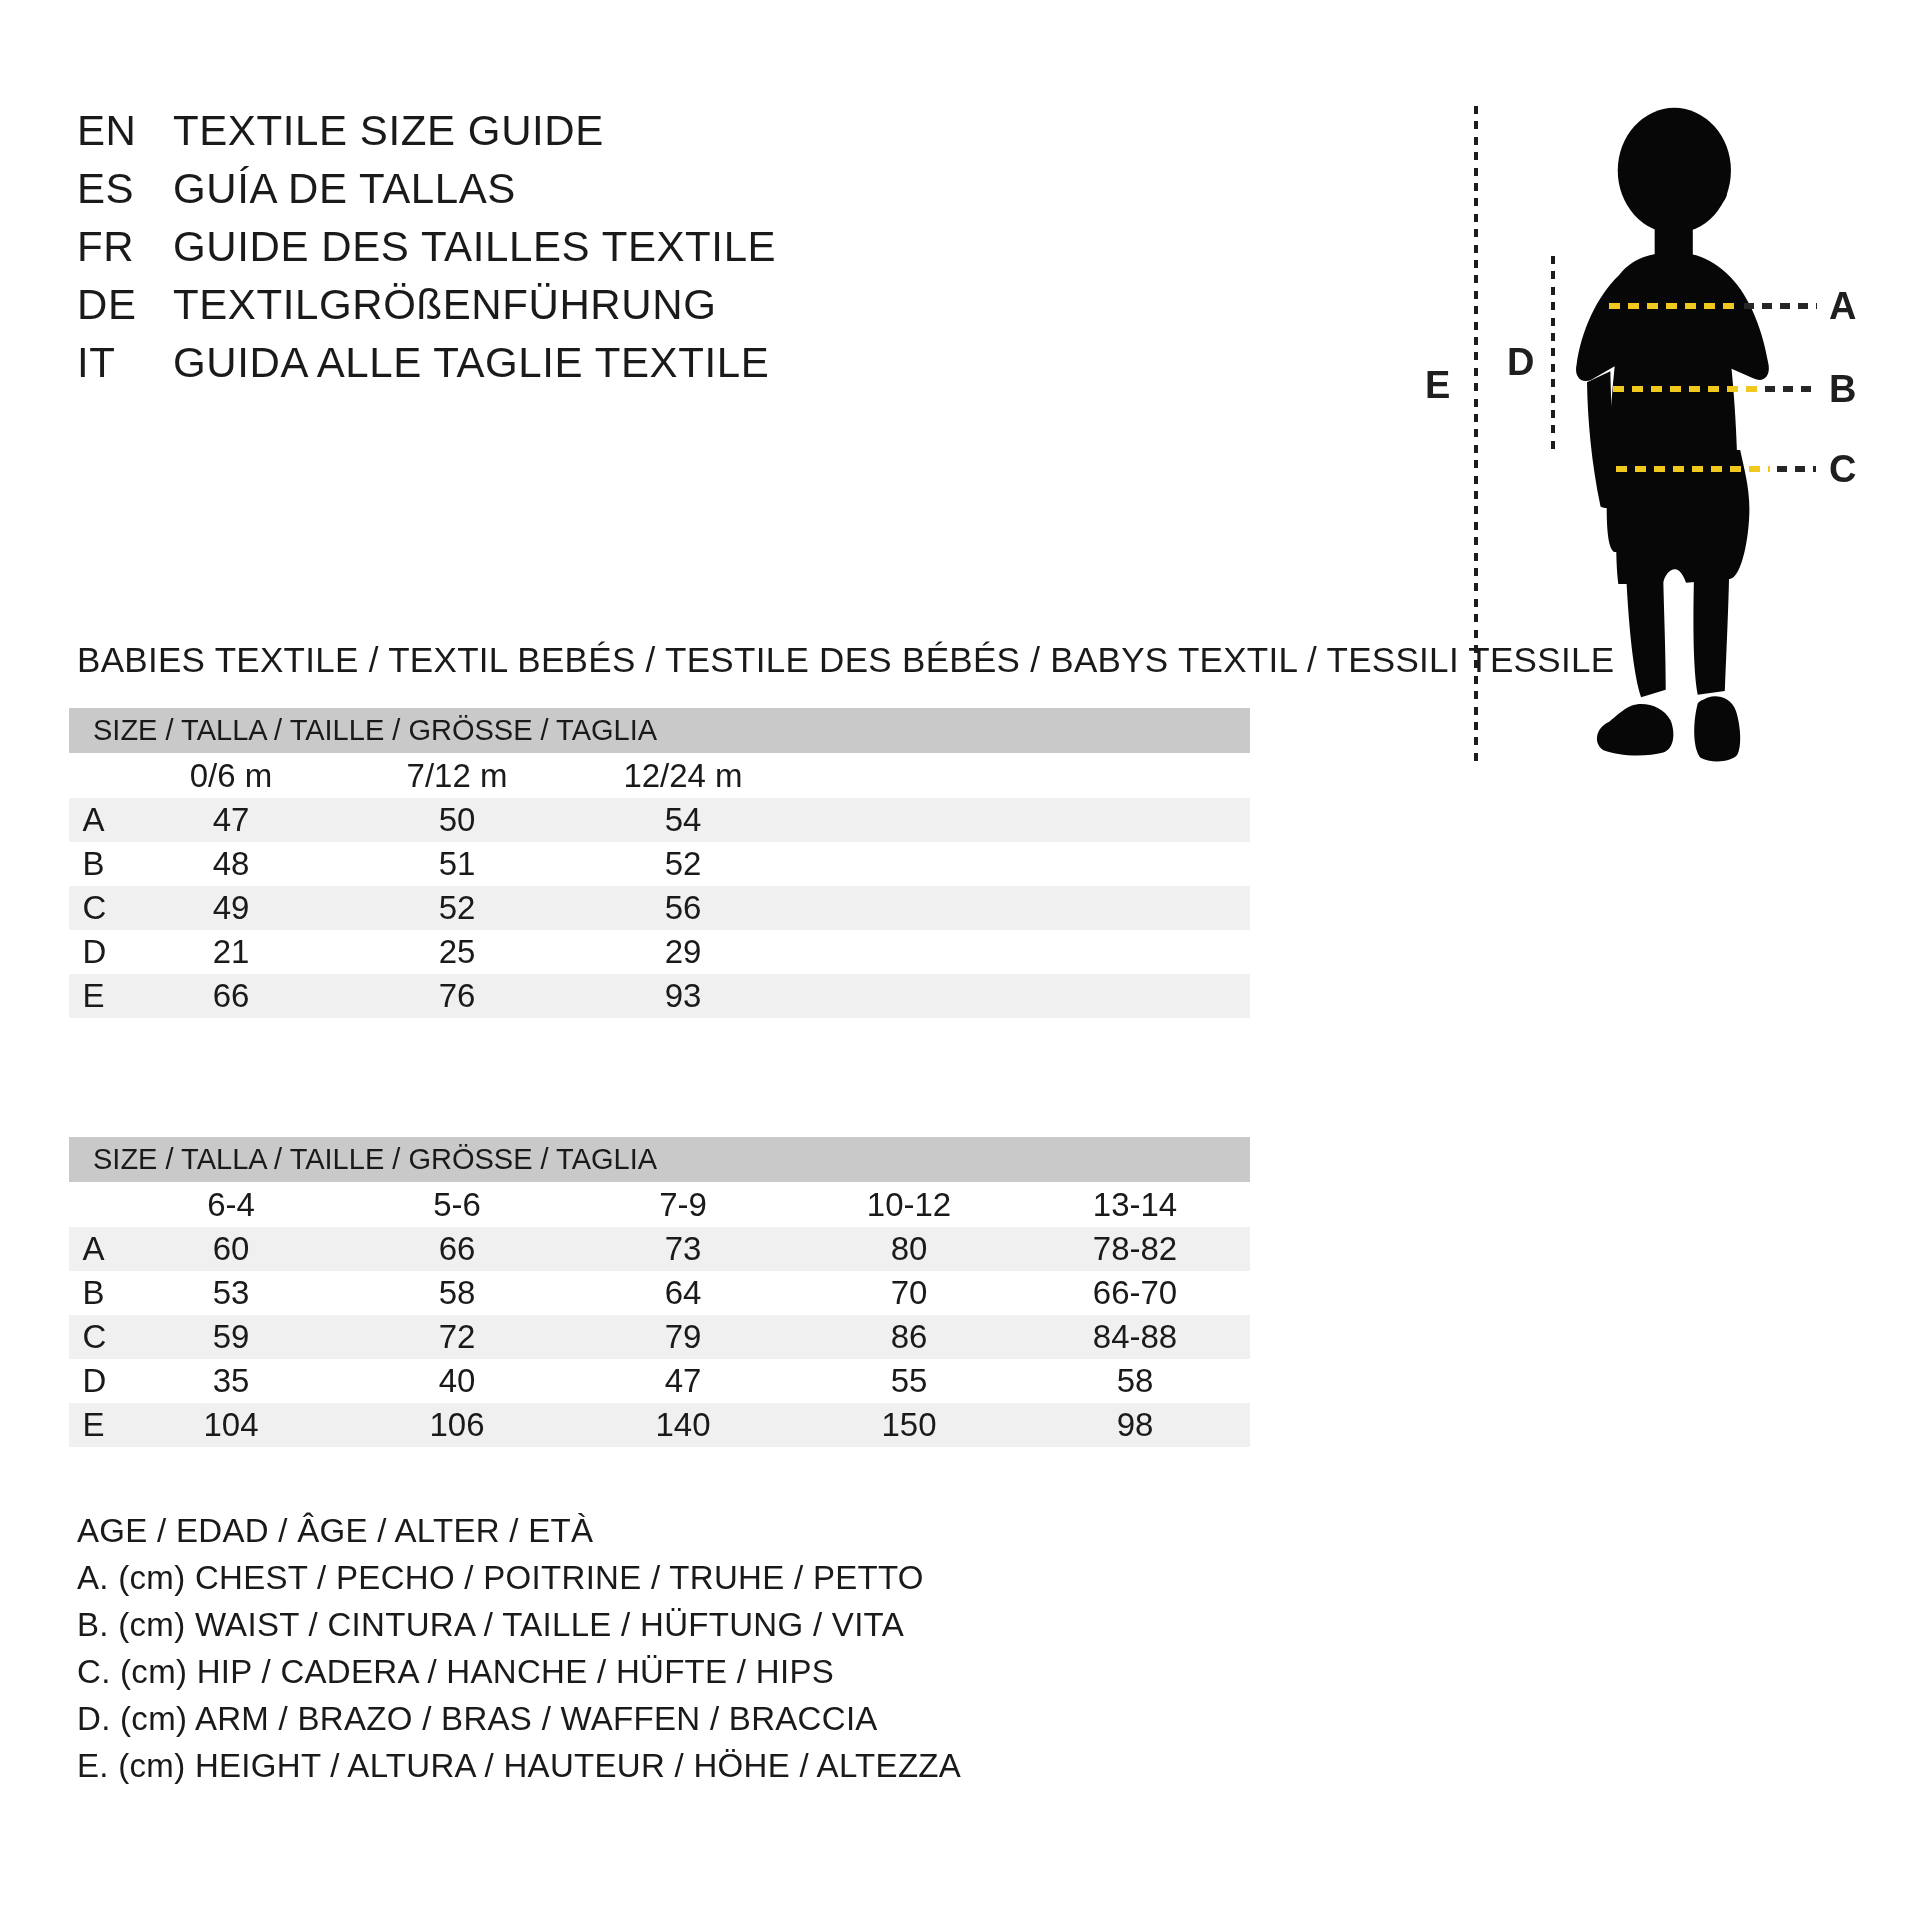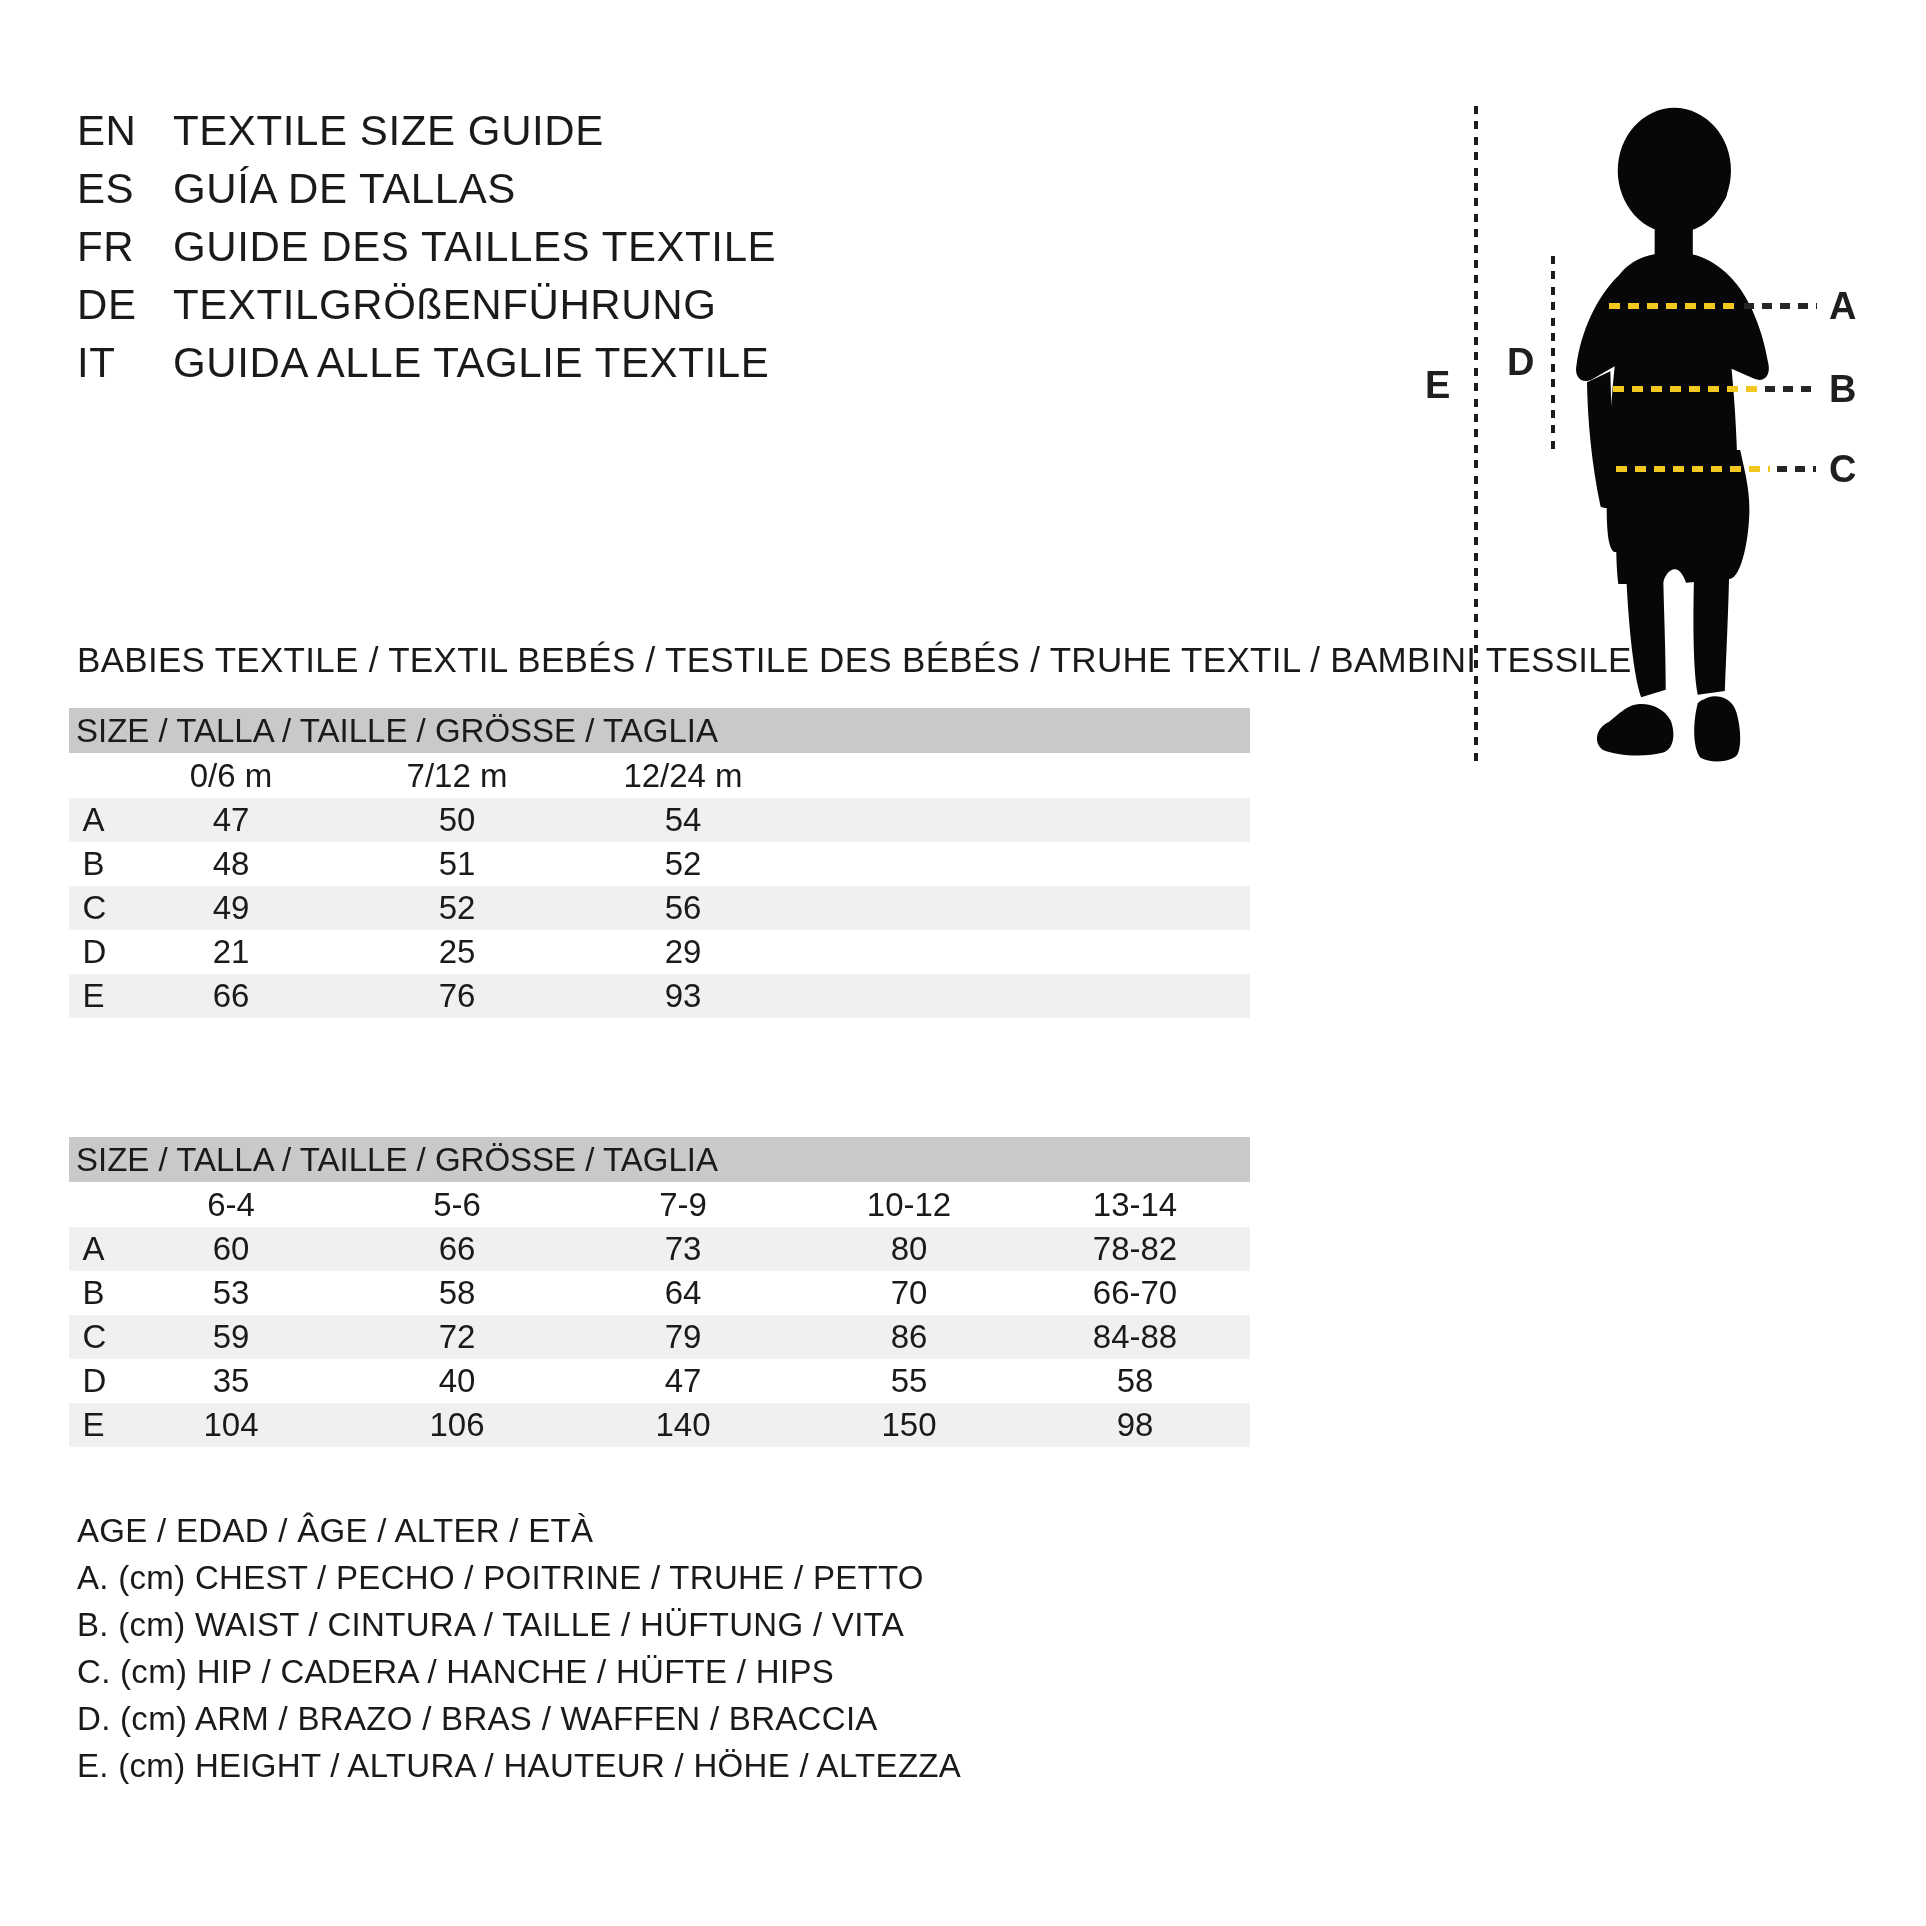--- a/index.html
+++ b/index.html
@@ -10,21 +10,21 @@
   
   .langs{position:absolute;left:77px;top:97px;}
   .lang-row{display:flex;height:58px;align-items:flex-end;}
   .lang-code{width:96px;font-size:42px;letter-spacing:0.6px;white-space:nowrap;}
   .lang-label{font-size:42px;letter-spacing:0.6px;white-space:nowrap;}
   
   .section-heading{position:absolute;left:77px;font-size:35px;line-height:37px;white-space:nowrap;letter-spacing:0.3px;}
   
   .table{position:absolute;left:69px;width:1181px;}
   .thead{height:45px;background:#c9c9c9;display:flex;align-items:center;}
-  .thead span{font-size:33px;padding-left:7px;white-space:nowrap;}
+  .thead span{font-size:29px;padding-left:24px;white-space:nowrap;}
   .trow{display:grid;height:44px;align-items:center;font-size:33px;}
   .colrow{height:45px;}
   .grid3{grid-template-columns:49px 226px 226px 226px;}
   .grid5{grid-template-columns:49px 226px 226px 226px 226px 226px;}
   .cell{text-align:center;white-space:nowrap;}
   .rowlab{text-align:left;padding-left:13.6px;}
   .alt{background:#f0f0f0;}
   
   .legend{position:absolute;left:77px;top:1507px;}
   .legend-line{font-size:33px;line-height:47px;white-space:nowrap;letter-spacing:0.3px;}
@@ -88,21 +88,21 @@
   <span class="diag-label" style="left:1829px;top:287px;">A</span>
 
   <div class="dash dash-yellow" style="left:1613px;top:386px;width:144px;"></div>
   <div class="dash dash-dark" style="left:1765px;top:386px;width:52px;"></div>
   <span class="diag-label" style="left:1829px;top:370px;">B</span>
 
   <div class="dash dash-yellow" style="left:1616px;top:466px;width:154px;"></div>
   <div class="dash dash-dark" style="left:1777px;top:466px;width:39px;"></div>
   <span class="diag-label" style="left:1829px;top:450px;">C</span>
 
-  <div class="section-heading" style="top:641px;">BABIES TEXTILE / TEXTIL BEBÉS / TESTILE DES BÉBÉS / TRUHE TEXTIL / BAMBINI TESSILE</div>
+  <div class="section-heading" style="top:641px;">BABIES TEXTILE / TEXTIL BEBÉS / TESTILE DES BÉBÉS / BABYS TEXTIL / TESSILI TESSILE</div>
 
   <div class="table" style="top:708px;">
     <div class="thead">
       <span>SIZE / TALLA / TAILLE / GRÖSSE / TAGLIA</span>
     </div>
     <div class="trow colrow grid3">
       <span class="cell rowlab"></span>
       <span class="cell">0/6 m</span>
       <span class="cell">7/12 m</span>
       <span class="cell">12/24 m</span>

